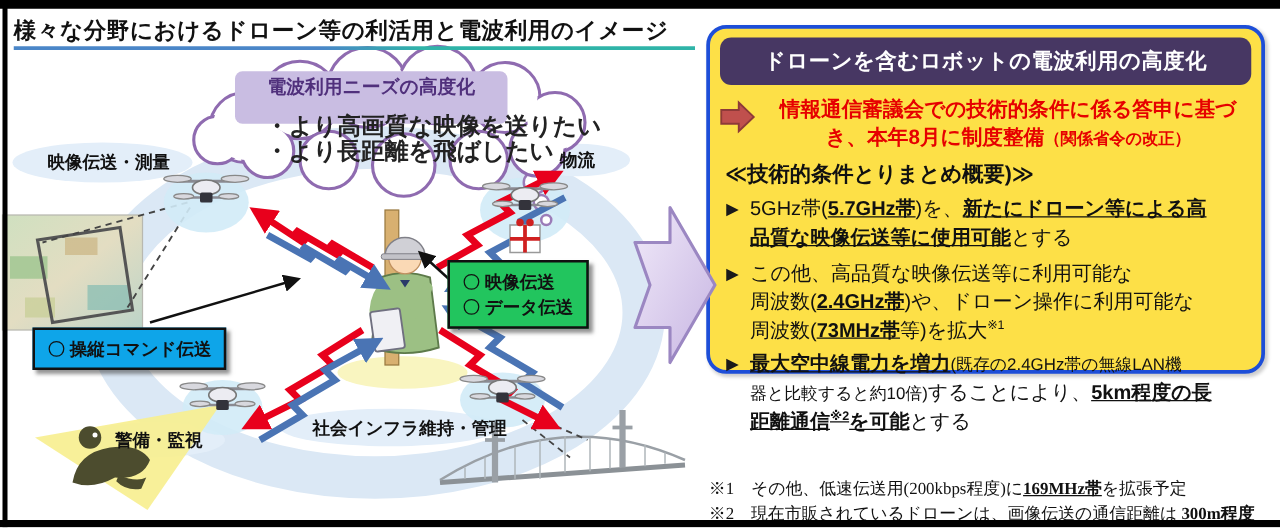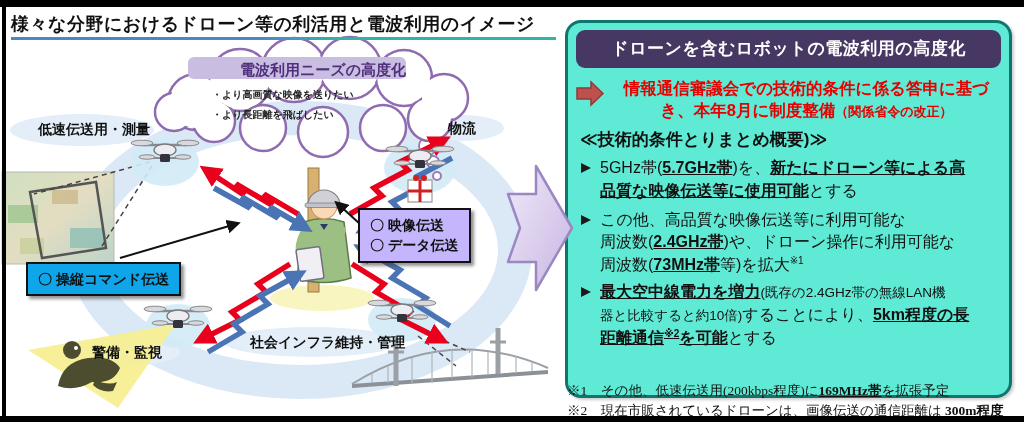--- a/index.html
+++ b/index.html
@@ -9,35 +9,35 @@
   .bar-top{position:absolute;left:0;top:0;width:1024px;height:7px;background:#000;z-index:9;}
   .bar-bottom{position:absolute;left:0;bottom:0;width:1024px;height:6px;background:#000;z-index:9;}
   .bar-left{position:absolute;left:2px;top:0;width:4px;height:422px;background:#000;z-index:9;}
   
   .title{position:absolute;left:11px;top:12px;font-size:18px;font-weight:bold;letter-spacing:.5px;z-index:5;}
   .title-underline{position:absolute;left:11px;top:37px;width:545px;height:3px;z-index:5;
     background:linear-gradient(90deg,#4a86c8 0%,#4a86c8 45%,#2fb4a8 60%,#2fb4a8 100%);}
   
   .scene{position:absolute;left:0;top:0;width:560px;height:422px;z-index:1;}
   
-  .cloud-header{position:absolute;left:188px;top:57px;width:218px;height:22px;line-height:26px;
-    background:#c9bde2;border-radius:6px;text-align:right;font-size:15px;font-weight:bold;color:#50307c;z-index:2;}
-  .cloud-line{position:absolute;left:212px;font-size:10px;color:#222;z-index:2;font-weight:600;}
+  .cloud-header{position:absolute;left:188px;top:57px;width:218px;height:42px;line-height:26px;
+    background:#c9bde2;border-radius:6px;text-align:center;font-size:15px;font-weight:bold;color:#50307c;z-index:2;}
+  .cloud-line{position:absolute;left:212px;font-size:19px;color:#222;z-index:2;font-weight:600;}
   
   .scene-label{position:absolute;font-size:14px;font-weight:600;color:#111;z-index:2;white-space:nowrap;}
   
   .callout{position:absolute;border:2.5px solid #111;box-shadow:3px 3px 3px rgba(60,60,60,.55);
     font-size:14px;font-weight:600;color:#111;z-index:2;padding:5px 10px;line-height:1.45;white-space:nowrap;}
-  .callout.blue{left:358px;top:208px;background:#c4b5fd;}
+  .callout.blue{left:358px;top:208px;background:#22c55e;}
   .callout.pink{left:26px;top:262px;background:#0ea5e9;}
   
   .flow-arrow{position:absolute;left:500px;top:158px;width:78px;height:146px;z-index:3;}
   
-  .panel{position:absolute;left:565px;top:20px;width:447px;height:378px;box-sizing:border-box;
-    border:3px solid #0f766e;border-radius:16px;background:#5eead4;z-index:2;box-shadow:2px 2px 3px rgba(0,0,0,.2);}
+  .panel{position:absolute;left:565px;top:20px;width:447px;height:279px;box-sizing:border-box;
+    border:3px solid #1d4ed8;border-radius:16px;background:#fde047;z-index:2;box-shadow:2px 2px 3px rgba(0,0,0,.2);}
   .panel-header{margin:7px 8px 0 8px;height:38px;line-height:38px;background:#473763;border-radius:9px;
     color:#fff;font-weight:bold;font-size:17px;text-align:center;letter-spacing:.5px;}
   .announce{display:flex;align-items:flex-start;gap:7px;margin:9px 8px 0 7px;}
   .announce-icon{flex:0 0 auto;margin-top:3px;}
   .announce-text{color:#e60000;font-weight:bold;font-size:16.5px;line-height:1.34;text-align:center;}
   .announce-sub{font-size:13px;}
   .summary-title{margin:7px 0 0 12px;font-weight:bold;font-size:17px;}
   .bullet{position:relative;margin:6px 6px 0 13px;padding-left:19px;font-size:16px;line-height:1.42;}
   .bullet.b2{}
   .bullet.b3{margin-top:4px;}
@@ -206,21 +206,21 @@
     <path d="M120,258 L236,224" stroke="#111" stroke-width="2" marker-end="url(#mk)"></path>
   </svg>
 
   <div class="title">様々な分野におけるドローン等の利活用と電波利用のイメージ</div>
   <div class="title-underline"></div>
 
   <div class="cloud-header">電波利用ニーズの高度化</div>
   <div class="cloud-line" style="top:88px;">・より高画質な映像を送りたい</div>
   <div class="cloud-line" style="top:108px;">・より長距離を飛ばしたい</div>
 
-  <div class="scene-label" style="left:38px;top:121px;">低速伝送用・測量</div>
+  <div class="scene-label" style="left:38px;top:121px;">映像伝送・測量</div>
   <div class="scene-label" style="left:448px;top:120px;">物流</div>
   <div class="scene-label" style="left:92px;top:344px;">警備・監視</div>
   <div class="scene-label" style="left:250px;top:334px;">社会インフラ維持・管理</div>
 
   <div class="callout blue">
     <div>〇 映像伝送</div>
     <div>〇 データ伝送</div>
   </div>
   <div class="callout pink">
     <div>〇 操縦コマンド伝送</div>

